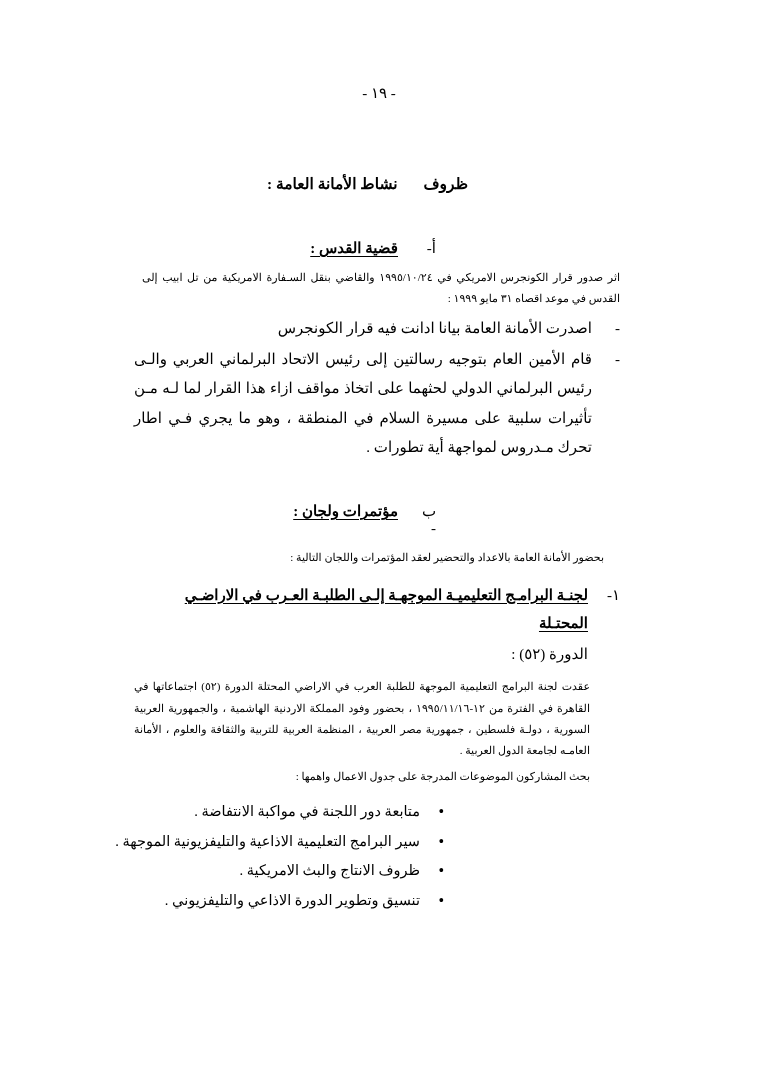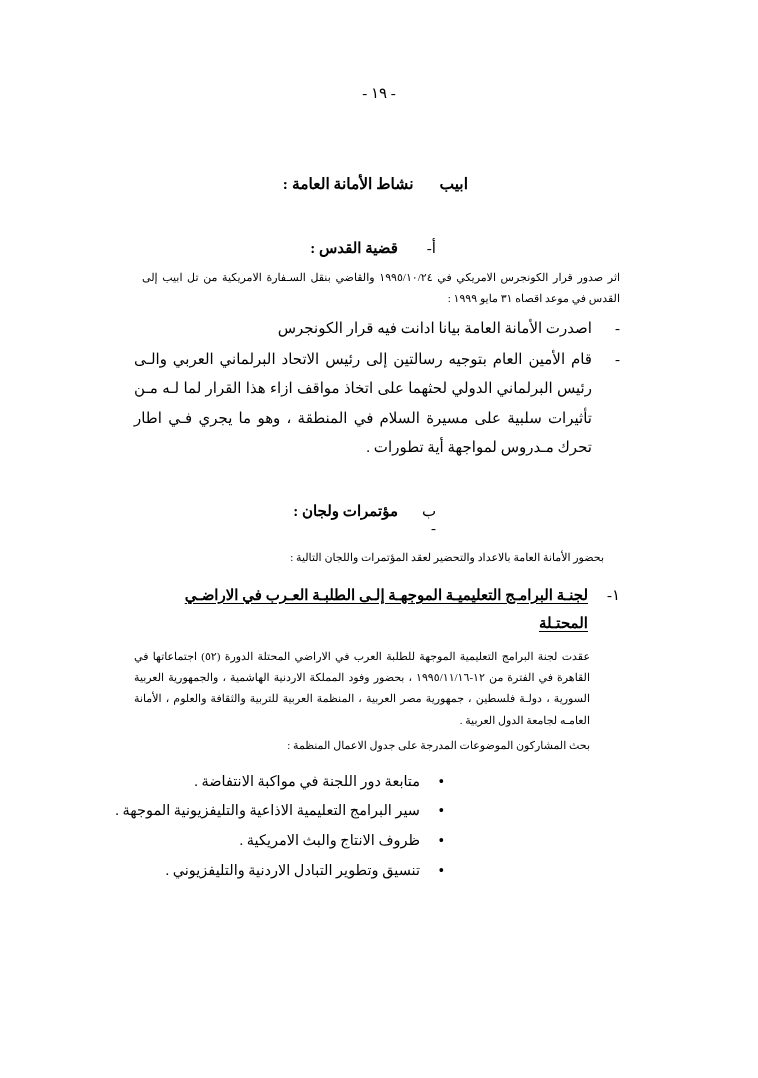--- a/index.html
+++ b/index.html
@@ -63,20 +63,21 @@
     font-size: 15px;
     margin-bottom: 10px;
   }
   .head-row .marker {
     width: 20px;
     flex: 0 0 20px;
     text-align: right;
   }
   .head-row .heading {
     font-weight: bold;
+    text-decoration: underline;
     text-underline-offset: 3px;
   }
   .head-row.indent-a { padding-right: 230px; }
   .head-row.indent-b { padding-right: 230px; }
 
   .para {
     font-size: 11px;
     line-height: 1.95;
     text-align: justify;
     text-justify: inter-word;
@@ -158,21 +159,21 @@
 </head>
 <body>
 
 <div class="page">
 
   <div class="page-number">- ١٩ -</div>
 
   <div class="content">
 
     <div class="section-title">
-      <span class="marker">ابيب</span>
+      <span class="marker">ظروف</span>
       <span class="label">نشاط الأمانة العامة :</span>
     </div>
 
     <div class="block">
       <div class="head-row indent-a">
         <span class="marker">أ-</span>
         <span class="heading">قضية القدس :</span>
       </div>
 
       <p class="para body-a">اثر صدور قرار الكونجرس الامريكي في ١٩٩٥/١٠/٢٤ والقاضي بنقل السـفارة الامريكية من تل ابيب إلى القدس في موعد اقصاه ٣١ مايو  ١٩٩٩ :</p>
@@ -198,43 +199,44 @@
       </div>
 
       <p class="para body-intro">بحضور الأمانة العامة بالاعداد والتحضير لعقد المؤتمرات واللجان التالية :</p>
 
       <div class="spacer-sm"></div>
 
       <div class="num-item">
         <span class="num">١-</span>
         <span class="txt">
           <span class="t1">لجنـة البرامـج التعليميـة الموجهـة إلـى الطلبـة العـرب في الاراضـي المحتـلة</span>
+          <span class="t2">الدورة (٥٢) :</span>
         </span>
       </div>
 
       <div class="spacer-sm"></div>
 
       <p class="para body-detail">عقدت لجنة البرامج التعليمية الموجهة للطلبة العرب في الاراضي المحتلة الدورة (٥٢) اجتماعاتها في القاهرة في الفترة من ١٢-١٩٩٥/١١/١٦ ، بحضور وفود المملكة الاردنية الهاشمية ، والجمهورية العربية السورية ، دولـة فلسطين ، جمهورية مصر العربية ، المنظمة العربية للتربية والثقافة والعلوم ، الأمانة العامـه لجامعة الدول العربية .</p>
 
-      <p class="para body-detail2">بحث المشاركون الموضوعات المدرجة على جدول الاعمال المنظمة :</p>
+      <p class="para body-detail2">بحث المشاركون الموضوعات المدرجة على جدول الاعمال واهمها :</p>
 
       <ul class="bullets">
         <li>
           <span class="bullet">•</span>
           <span>متابعة دور اللجنة في مواكبة الانتفاضة .</span>
         </li>
         <li>
           <span class="bullet">•</span>
           <span>سير البرامج التعليمية الاذاعية والتليفزيونية الموجهة .</span>
         </li>
         <li>
           <span class="bullet">•</span>
           <span>ظروف الانتاج والبث الامريكية .</span>
         </li>
         <li>
           <span class="bullet">•</span>
-          <span>تنسيق وتطوير التبادل الاردنية والتليفزيوني .</span>
+          <span>تنسيق وتطوير الدورة الاذاعي والتليفزيوني .</span>
         </li>
       </ul>
     </div>
 
   </div>
 </div>
 
 </body></html>

